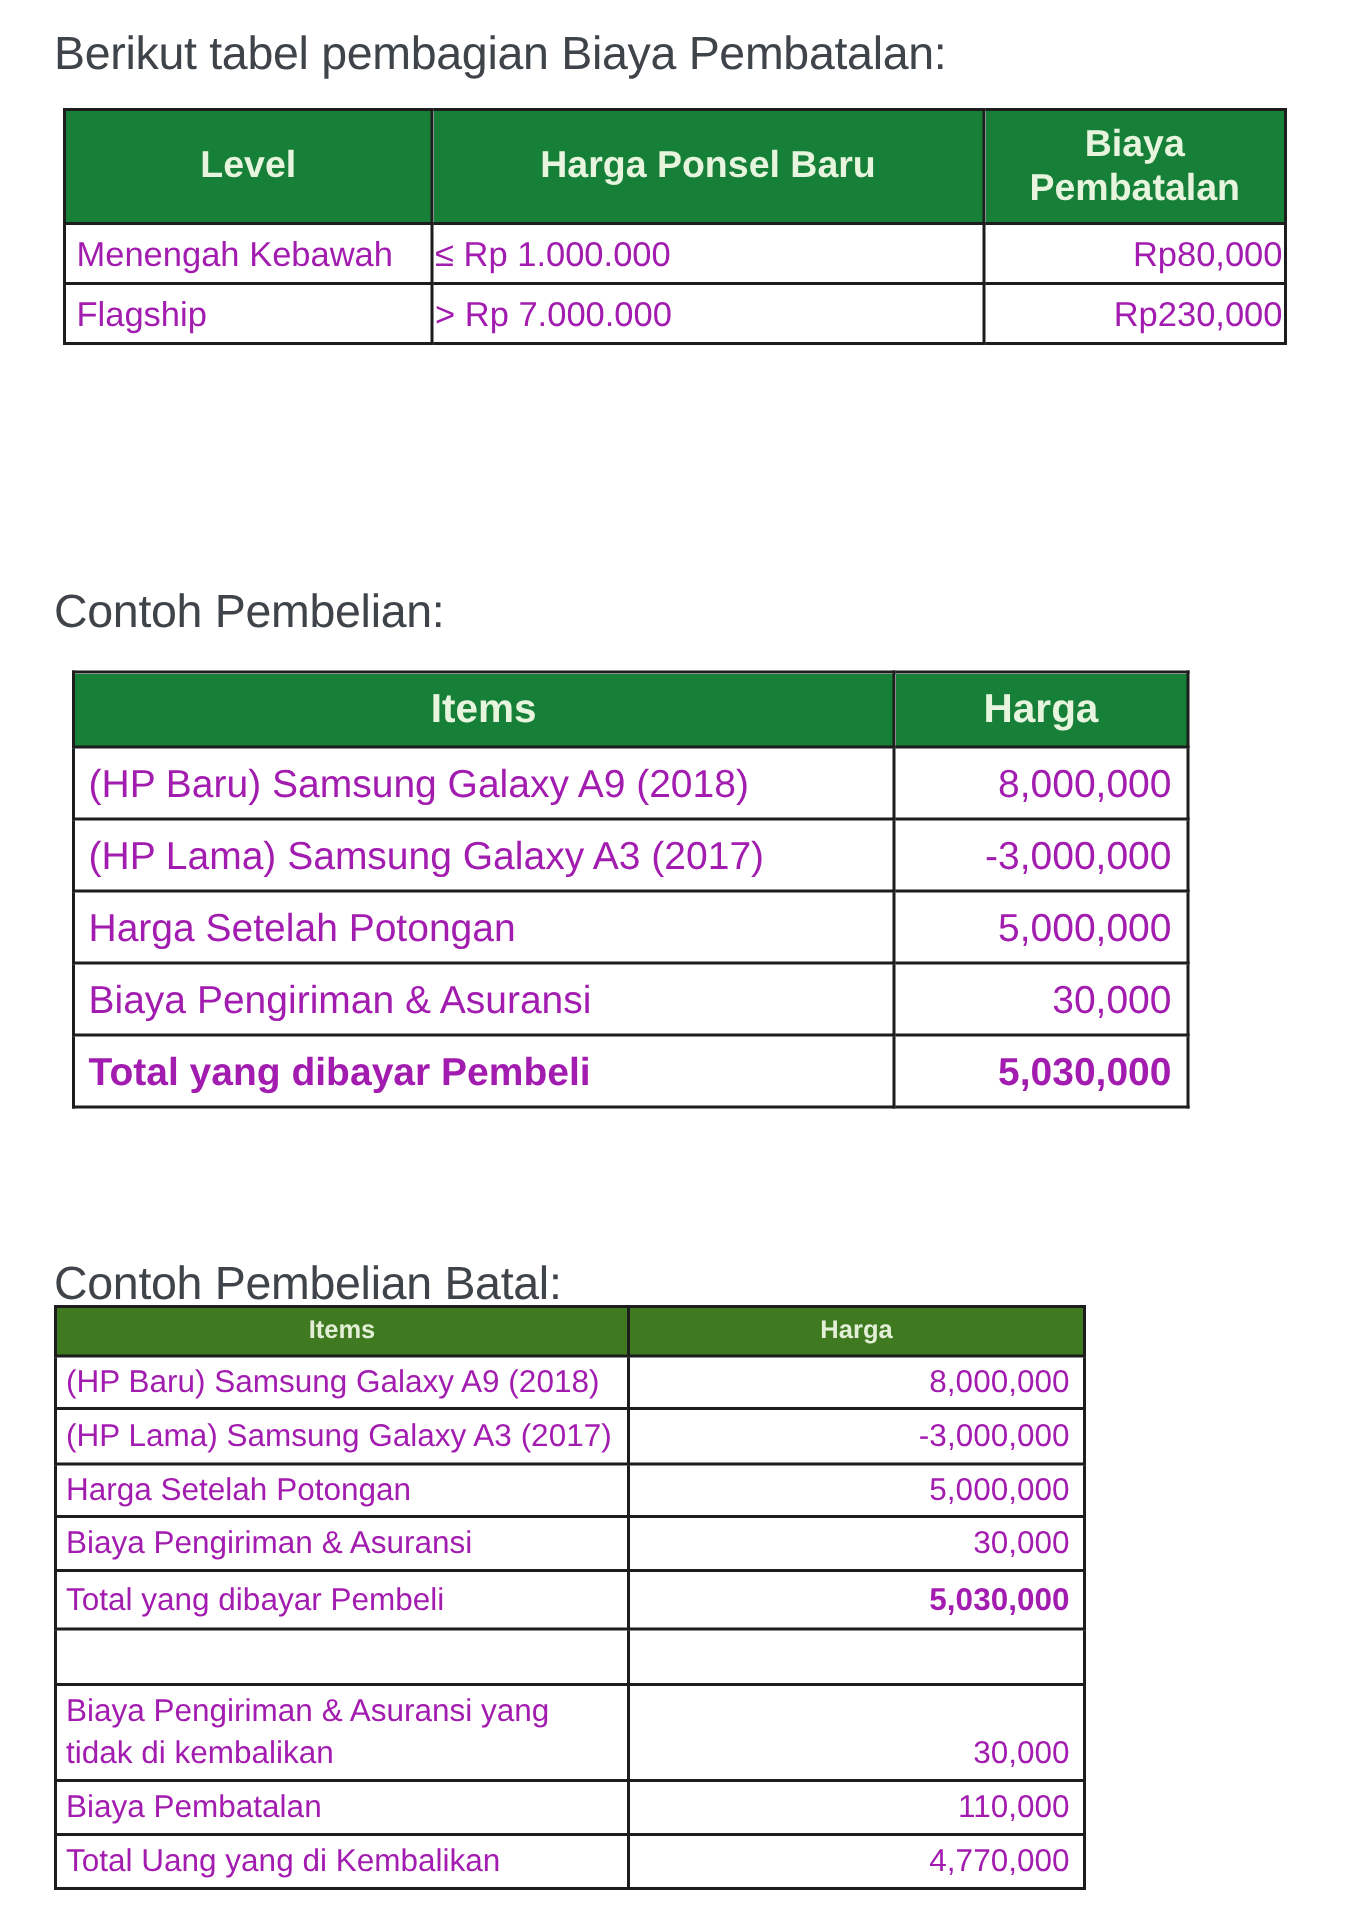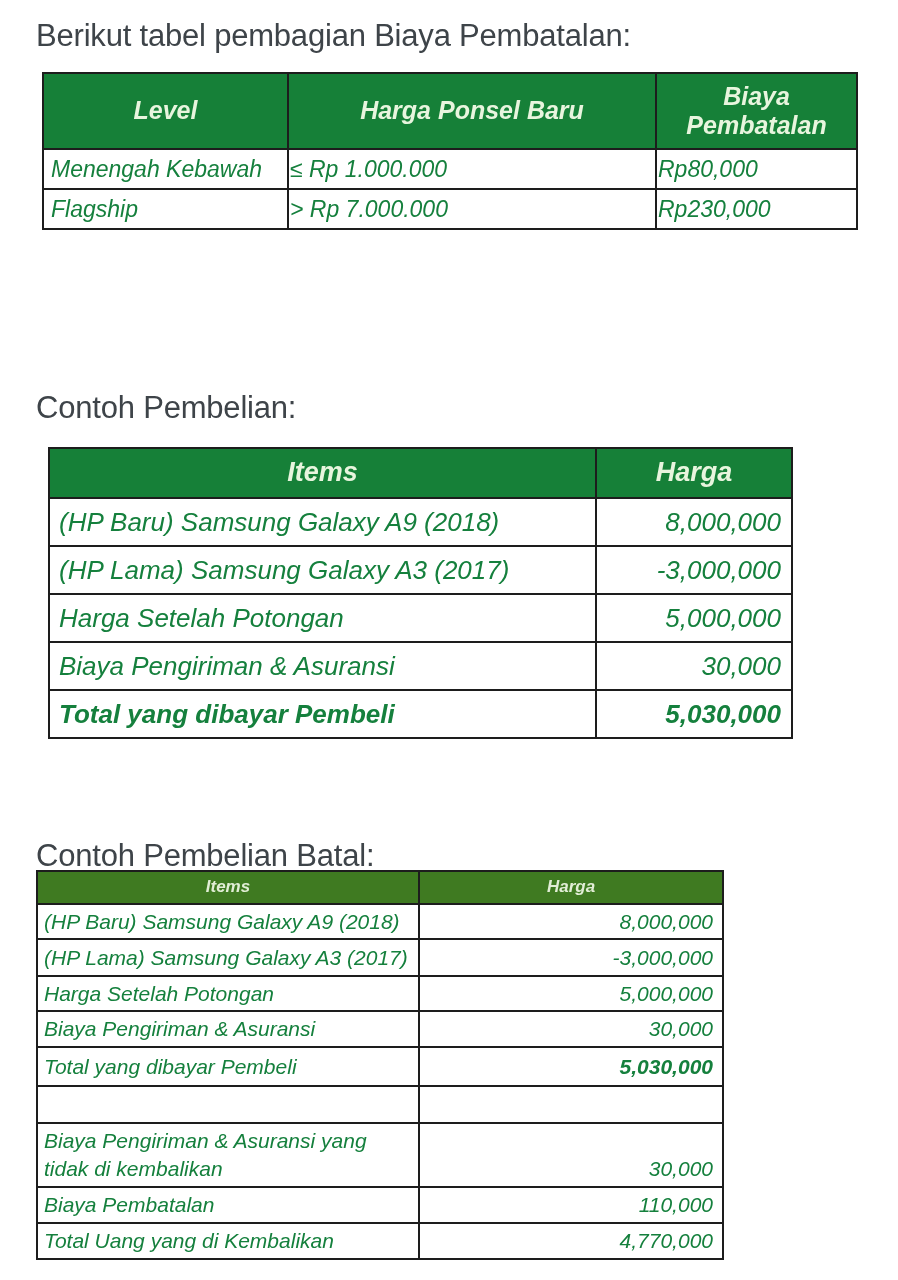--- a/index.html
+++ b/index.html
@@ -9,32 +9,32 @@
     -webkit-font-smoothing:antialiased;
   }
   .sec-title{
     position:absolute;left:36px;color:#3e4449;font-size:31px;
     letter-spacing:-0.2px;font-weight:400;white-space:nowrap;
   }
   #title1{top:18px;}
   #title2{top:390px;}
   #title3{top:838px;}
 
-  table{border-collapse:collapse;table-layout:fixed;position:absolute;background:#fff;font-style:italic;}
+  table{border-collapse:collapse;table-layout:fixed;position:absolute;background:#fff;}
   th,td{border:2px solid #1d1d1d;overflow:hidden;box-sizing:border-box;}
   th{font-weight:bold;text-align:center;vertical-align:middle;line-height:1.18;padding:0 4px;}
-  td{color:#15803d;vertical-align:middle;margin-top:44px;}
+  td{color:#a21caf;vertical-align:middle;margin-top:44px;}
 
   
   #table1{left:42px;top:72px;width:814px;}
   #table1 th{height:76px;background:#168038;color:#e8f5de;font-size:25px;}
   #table1 td{height:40px;font-size:23px;}
   #table1 td.c0{text-align:left;padding:0 4px 0 7px;white-space:nowrap;}
   #table1 td.c1{}
-  #table1 td.c2{text-align:left;}
+  #table1 td.c2{text-align:right;}
 
   
   #table2{left:48px;top:447px;width:743px;}
   #table2 th{height:50px;background:#168038;color:#e8f5de;font-size:27px;}
   #table2 td{height:48px;font-size:26px;}
   #table2 td.c0{text-align:left;padding:0 4px 0 9px;white-space:nowrap;}
   #table2 td.c1{text-align:right;padding:0 10px 0 4px;white-space:nowrap;}
   #table2 tr.total td{font-weight:bold;}
 
   

